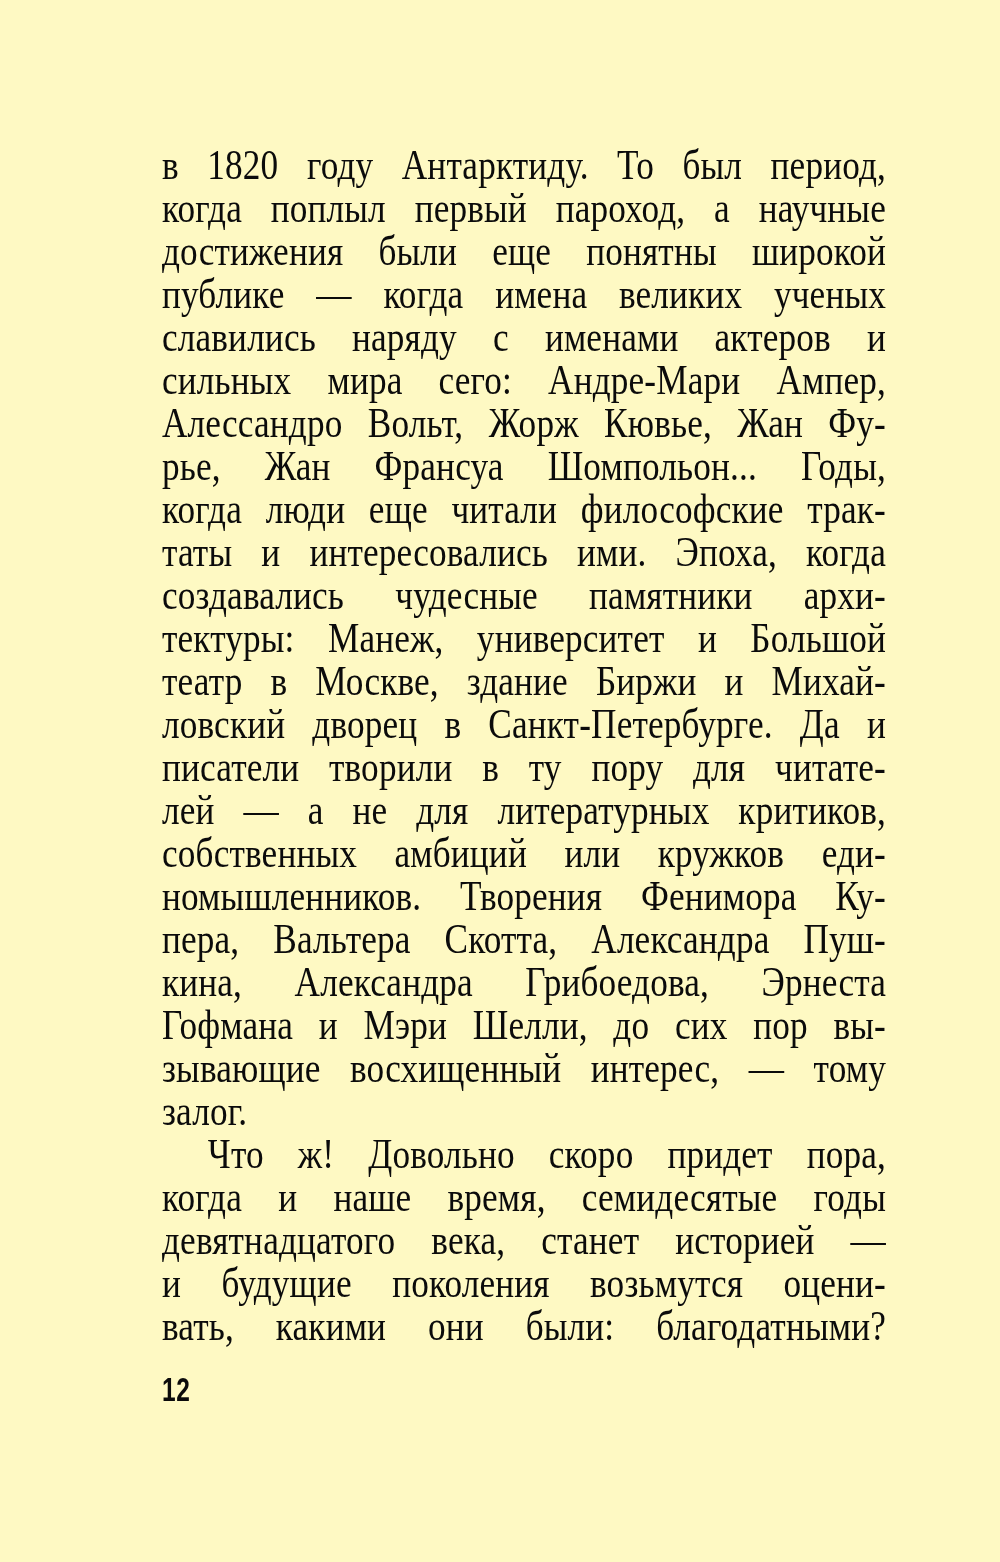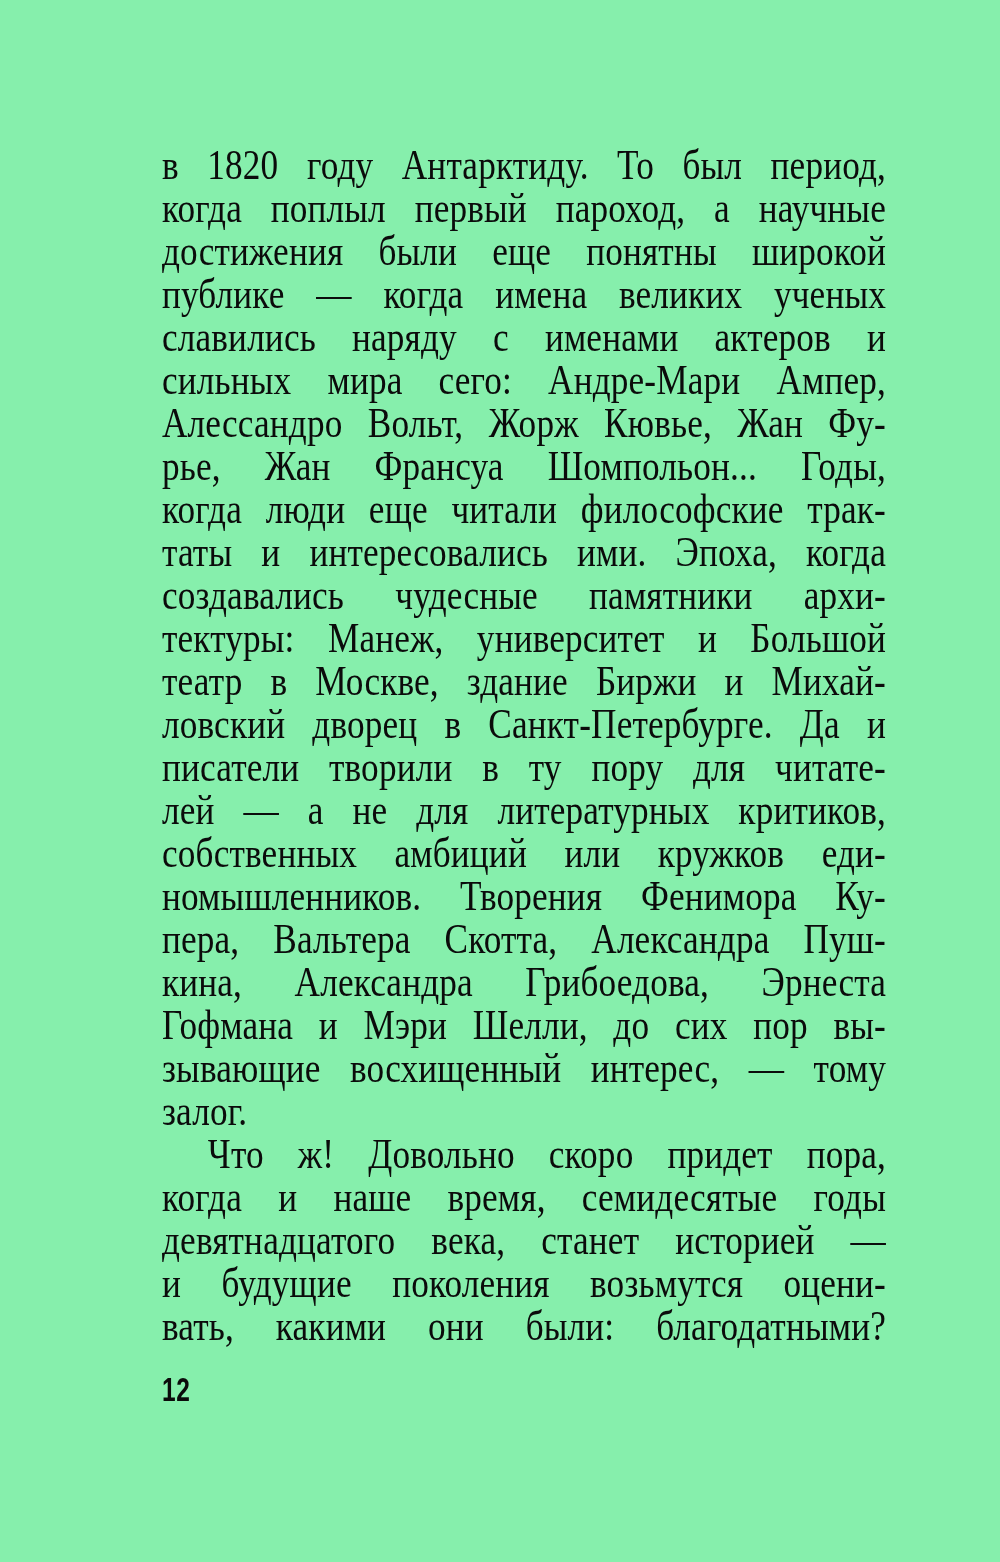--- a/index.html
+++ b/index.html
@@ -1,21 +1,21 @@
 <!DOCTYPE html>
 <html><head>
 <meta charset="utf-8">
 <style>
   * { margin: 0; padding: 0; box-sizing: border-box; }
   html, body { background: #ffffff; }
   .page {
     position: relative;
     width: 1000px;
     height: 1562px;
-    background: #86efac;
+    background: #fef9c3;
     overflow: hidden;
     font-family: "Liberation Serif", serif;
     color: #0b0b0b;
   }
   .text-block {
     position: absolute;
     left: 162px;
     top: 143px;
     width: 724px;
   }

